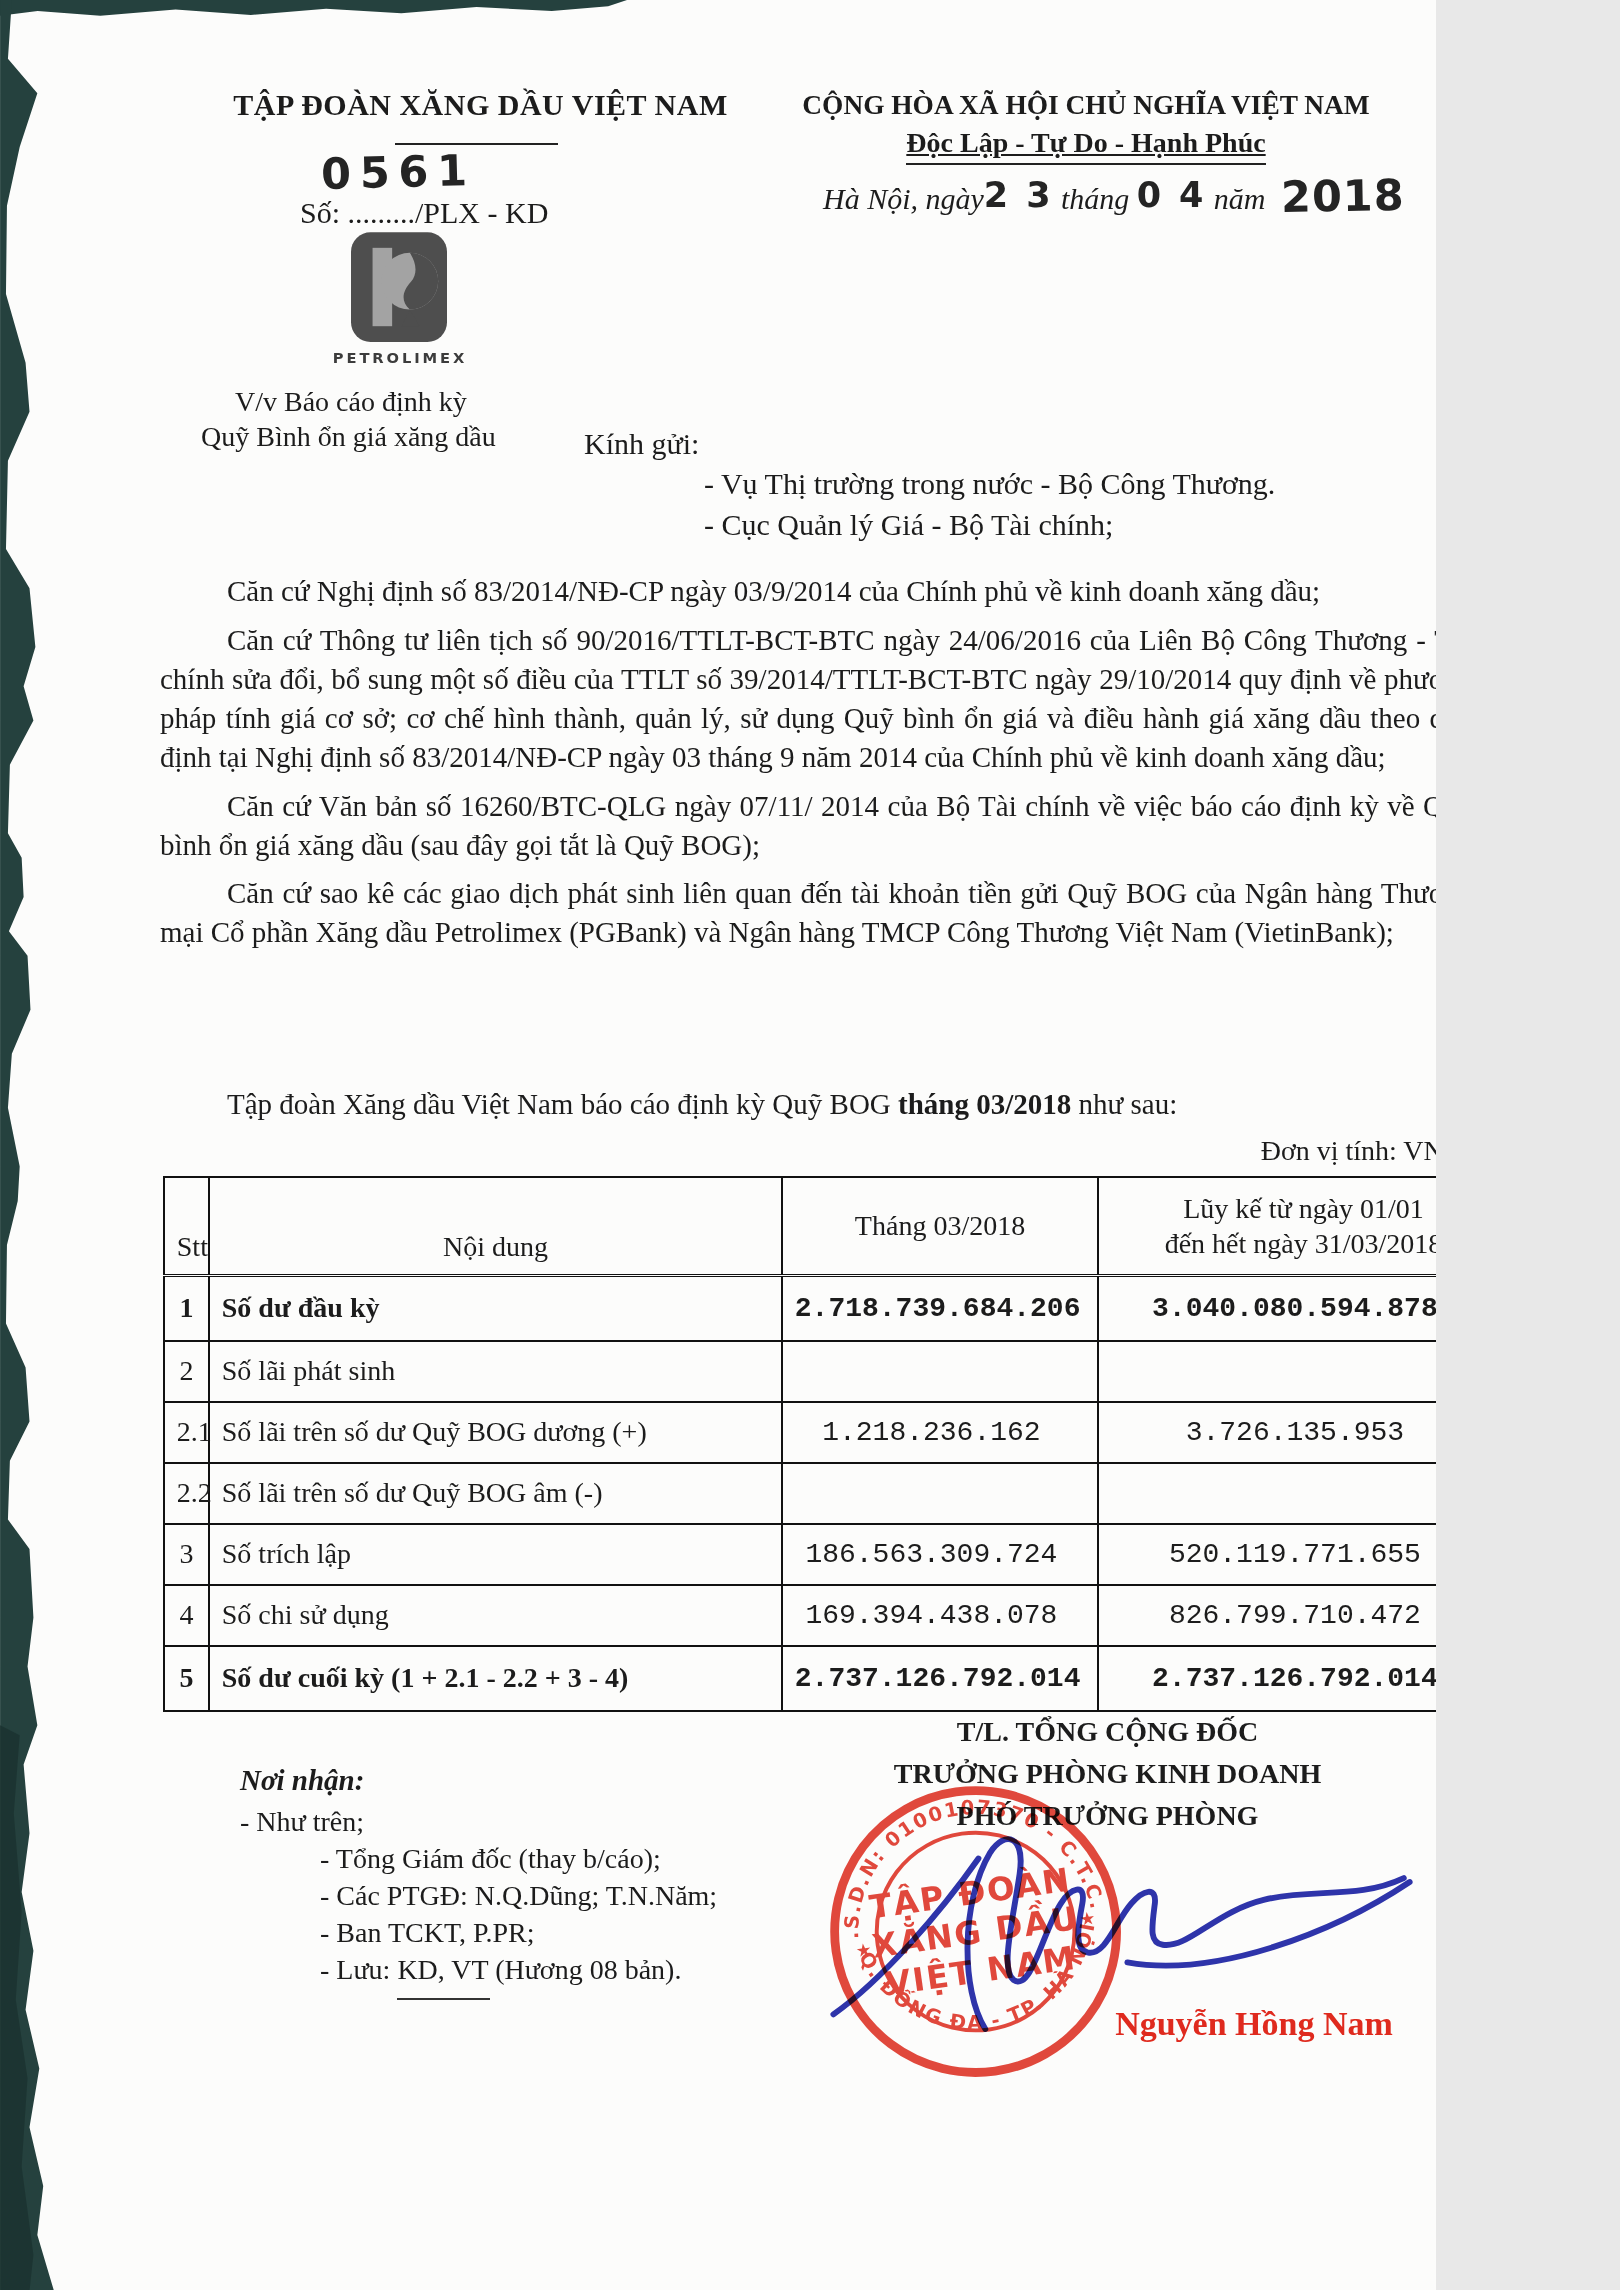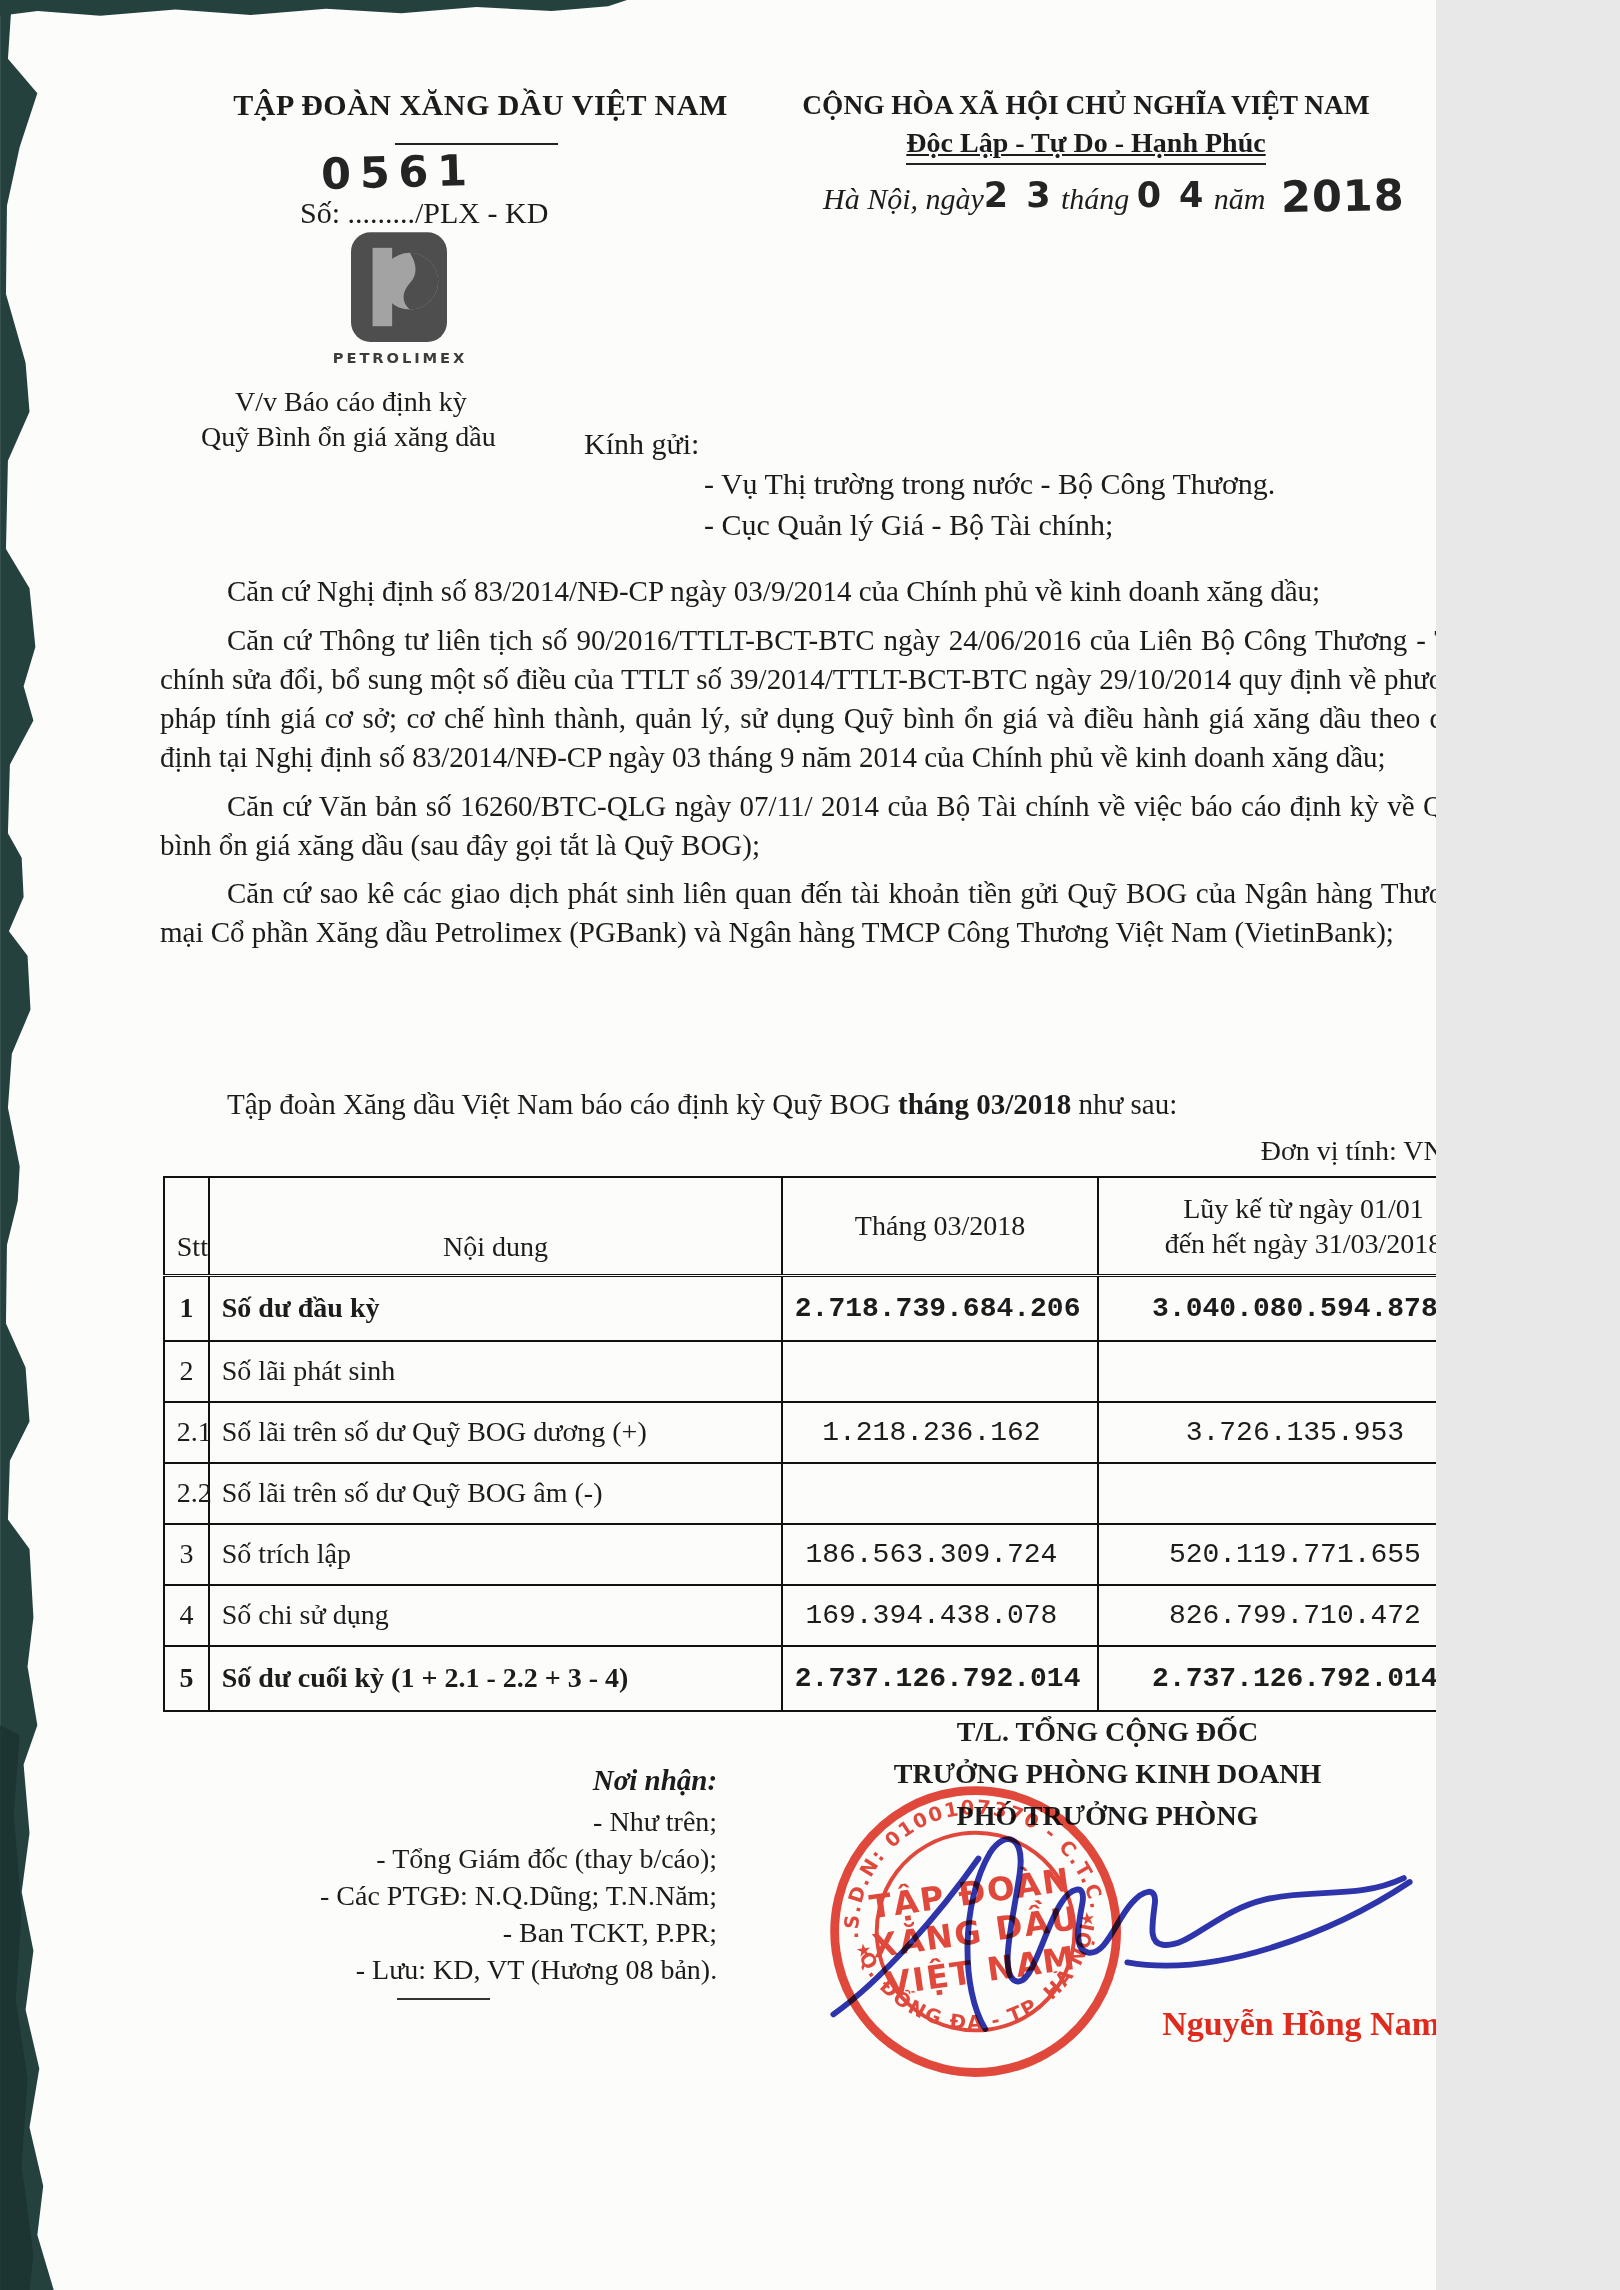--- a/index.html
+++ b/index.html
@@ -44,29 +44,29 @@
   table.bog th, table.bog td{border:2px solid #111;padding:0 11.8px;}
   table.bog{border:2.9px solid #111;}
   table.bog thead th{height:86px;font-weight:normal;text-align:center;vertical-align:middle;line-height:35px;}
   table.bog thead th.low{vertical-align:bottom;padding-bottom:9.8px;}
   table.bog thead tr{border-bottom:3.9px double #111;}
   table.bog tbody td{height:59px;}
   table.bog td.stt{text-align:center;}
   table.bog td.num{text-align:center;padding-right:29px;font-family:Liberation Mono, monospace;}
   table.bog tr.emph td{font-weight:bold;height:63px;}
   
-  .noi-nhan{position:absolute;left:240px;top:1762px;font-size:28px;line-height:37px;text-align:right;}
+  .noi-nhan{position:absolute;left:240px;top:1762px;font-size:28px;line-height:37px;}
   .noi-nhan .nn-label{font-size:29px;font-weight:bold;font-style:italic;margin-bottom:3.9px;}
   .noi-nhan .ind{margin-left:80px;}
   .nn-underline{width:93px;border-top:2.9px solid #333;margin:9.8px 0 0 157px;}
   .sign-title{position:absolute;left:784px;top:1711px;width:647px;text-align:center;
        font-size:28px;font-weight:bold;line-height:42px;}
   .red-stamp{position:absolute;left:814px;top:1772px;mix-blend-mode:multiply;opacity:.93;}
   .signature{position:absolute;left:804px;top:1784px;mix-blend-mode:multiply;}
-  .signer-name{position:absolute;left:1068px;top:2005px;width:372px;text-align:right;
+  .signer-name{position:absolute;left:1068px;top:2005px;width:372px;text-align:center;
        font-size:34px;font-weight:bold;color:#df2a1e;}
 </style>
 </head>
 <body>
 
 <div class="page">
 
   <div class="top-strip"></div>
   <svg class="edge-svg" width="59" height="2291" viewBox="0 0 60 2337">
     <path fill="#25413e" d="M0,0 L12,0 L8,60 L38,95 L20,150 L7,210 L6,300 L26,370 L30,420 L8,470 L6,560

